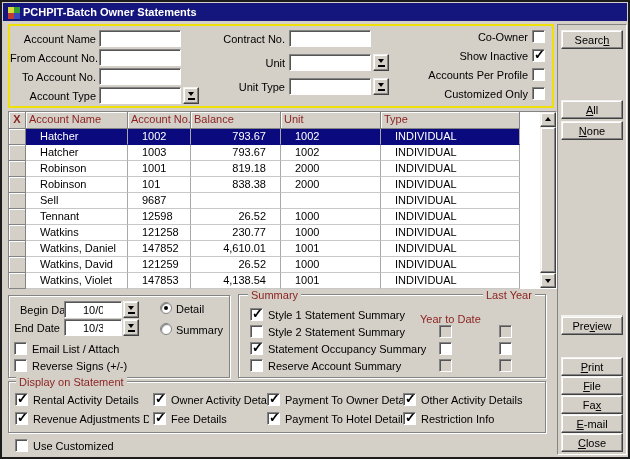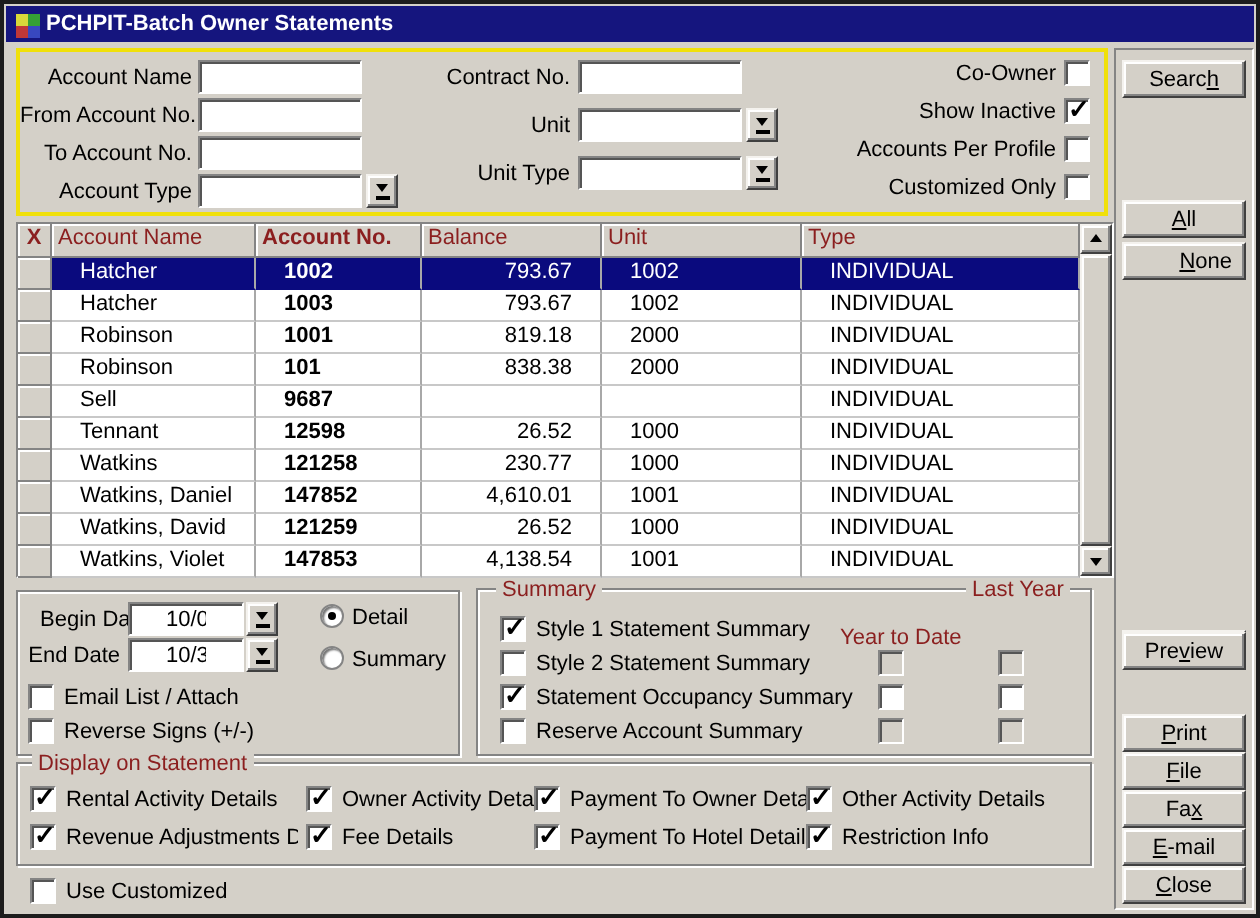--- a/index.html
+++ b/index.html
@@ -63,21 +63,21 @@
   .thead { display:flex; height:17px; }
   .hc {
     background:#d4d0c8; color:#8b1f1f; border-right:1px solid #848484; border-bottom:1px solid #848484;
     box-shadow: inset 1px 1px 0 #fff; padding:1px 3px; overflow:hidden; white-space:nowrap; font-size:11px;
   }
   .trow { display:flex; height:16px; }
   .sel { width:17px; background:#d4d0c8; border-right:1px solid #848484; border-bottom:1px solid #848484; box-shadow: inset 1px 1px 0 #fff; }
   .dc { border-right:1px solid #a8a8a8; border-bottom:1px solid #c8c8c8; padding:0 14px; line-height:15px; overflow:hidden; white-space:nowrap; font-size:11px; }
   .trow.on .dc { background:#0a0a7e; color:#fff; border-bottom-color:#0a0a7e; }
   .w-x { width:17px; text-align:center; font-weight:bold; }
-  .w-name { width:102px; } .w-no { width:83px;font-weight:bold; } .w-bal { width:90px; text-align:right; }
+  .w-name { width:102px; } .w-no { width:63px; } .w-bal { width:90px; text-align:right; }
   .w-unit { width:100px; } .w-type { width:139px; }
   .sbar { position:absolute; right:0; top:0; bottom:0; width:16px; background:#d4d0c8; }
   .sbtn {
     position:absolute; left:0; width:16px; height:15px; background:#d4d0c8;
     border:1px solid; border-color:#f4f2ee #404040 #404040 #f4f2ee;
     box-shadow: inset -1px -1px 0 #848484, inset 1px 1px 0 #fff;
   }
   .sbtn .tri-up { width:0; height:0; border-left:3px solid transparent; border-right:3px solid transparent; border-bottom:4px solid #000; margin:4px auto 0; }
   .sbtn .tri-dn { width:0; height:0; border-left:3px solid transparent; border-right:3px solid transparent; border-top:4px solid #000; margin:5px auto 0; }
   .sthumb {
@@ -319,21 +319,21 @@
   <div class="lbl" style="left:283px;top:411px;">Payment To Hotel Details</div>
   <span class="cb on" style="left:401px;top:410px;"></span>
   <div class="lbl" style="left:419px;top:411px;">Restriction Info</div>
 
   <span class="cb" style="left:13px;top:437px;"></span>
   <div class="lbl" style="left:31px;top:438px;">Use Customized</div>
 
   <div class="rpanel"></div>
   <button class="btn" style="left:559px;top:28px;width:62px;">Searc<u>h</u></button>
   <button class="btn" style="left:559px;top:98px;width:62px;"><u>A</u>ll</button>
-  <button class="btn" style="left:559px;top:119px;width:62px;text-align:right;"><u>N</u>one</button>
+  <button class="btn" style="left:559px;top:119px;width:62px;"><u>N</u>one</button>
   <button class="btn" style="left:559px;top:313px;width:62px;">C<u>u</u>stomize</button>
   <button class="btn" style="left:559px;top:314px;width:62px;">Pre<u>v</u>iew</button>
   <button class="btn" style="left:559px;top:355px;width:62px;"><u>P</u>rint</button>
   <button class="btn" style="left:559px;top:374px;width:62px;"><u>F</u>ile</button>
   <button class="btn" style="left:559px;top:393px;width:62px;">Fa<u>x</u></button>
   <button class="btn" style="left:559px;top:412px;width:62px;"><u>E</u>-mail</button>
   <button class="btn" style="left:559px;top:431px;width:62px;"><u>C</u>lose</button>
 
 </div>
 

